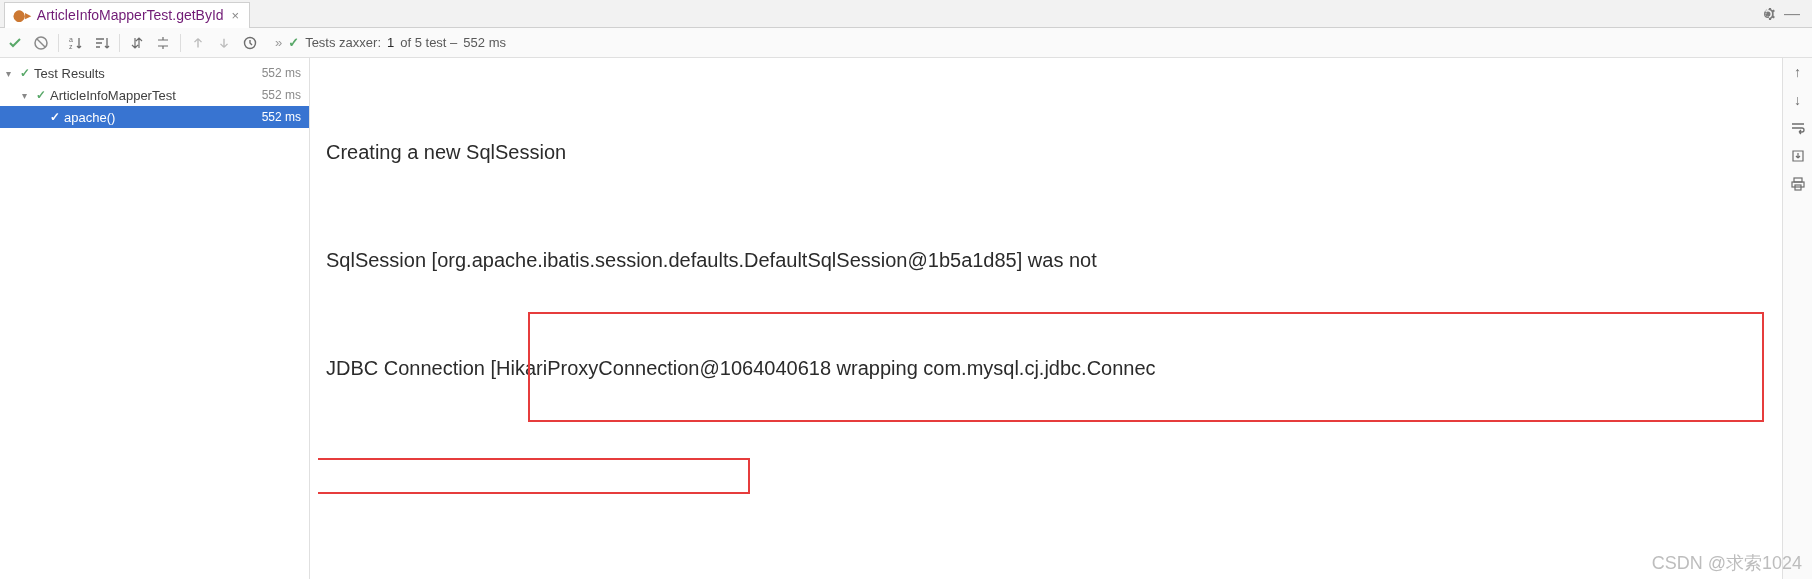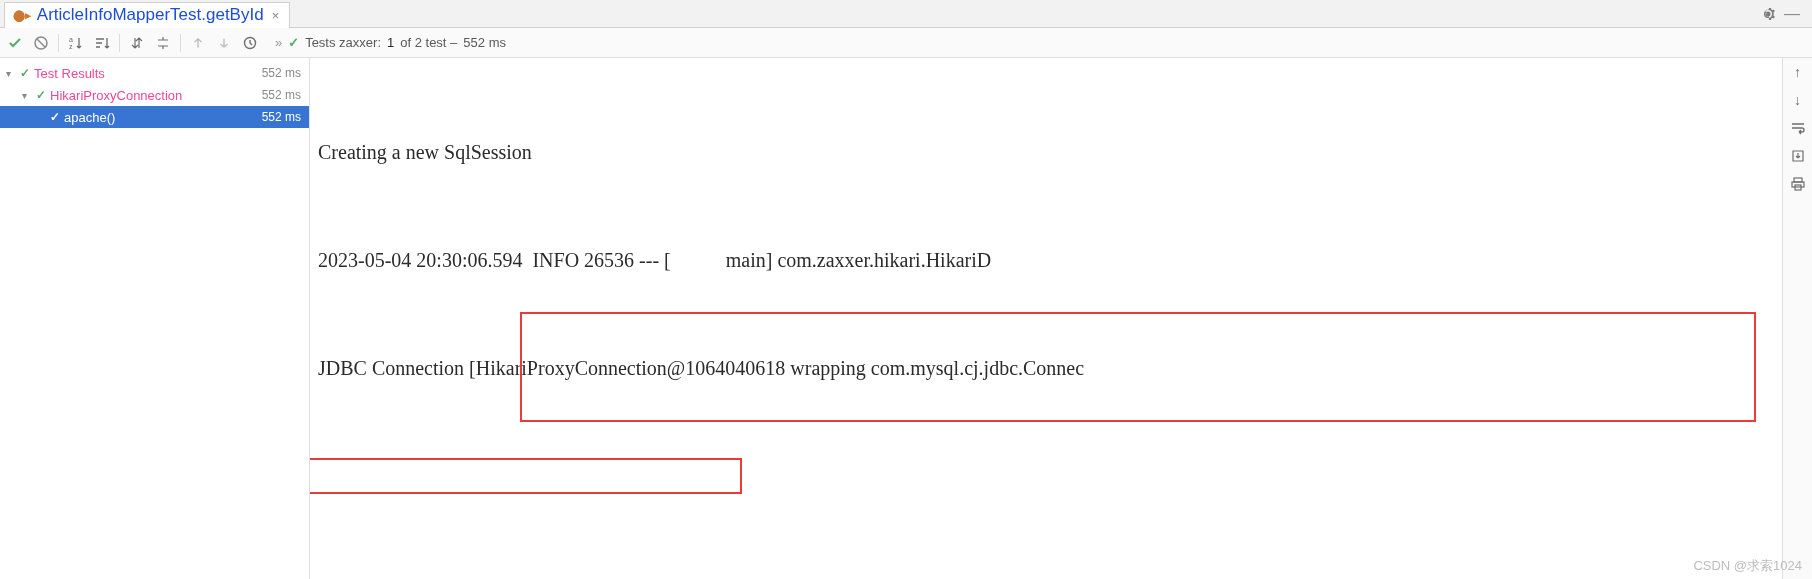--- a/index.html
+++ b/index.html
@@ -28,21 +28,21 @@
       align-items: center;
       background: #fff;
       border: 1px solid #d0d0d0;
       border-bottom: none;
       height: 26px;
       padding: 0 8px;
       margin-top: 2px;
       gap: 6px;
     }
     .tab-icon { color: #cc7832; font-weight: bold; font-size: 11px; }
-    .tab-label { font-size: 17px; color: #1d4ed8; }
+    .tab-label { font-size: 14px; color: #701a75; }
     .tab-close { color: #888; font-size: 13px; cursor: pointer; padding: 0 2px; }
     .gear-icon { color: #888; font-size: 15px; padding: 0 4px; cursor: pointer; }
     .dash-icon { color: #888; font-size: 16px; padding: 0 4px; cursor: pointer; }
     .toolbar {
       height: 30px;
       background: #fafafa;
       border-bottom: 1px solid #e0e0e0;
       display: flex;
       align-items: center;
       padding-left: 2px;
@@ -77,38 +77,39 @@
     }
     .tree-row {
       display: flex; align-items: center;
       height: 22px;
       padding-left: 6px;
       font-size: 13px;
       position: relative;
     }
     .tree-row .arrow { width: 14px; color: #888; font-size: 10px; }
     .tree-row .chk { color: #59a869; font-weight: bold; margin-right: 4px; font-size: 12px; }
-    .tree-row .label { flex: 1; color: #ec4899; }
+    .tree-row .label { flex: 1; color: #404040; }
     .tree-row .time { color: #8a8a8a; font-size: 12px; padding-right: 8px; }
     .tree-row.indent1 { padding-left: 22px; }
     .tree-row.indent2 { padding-left: 50px; }
     .tree-row.selected { background: #3874d1; }
     .tree-row.selected .label,
     .tree-row.selected .time,
     .tree-row.selected .chk { color: #fff; }
     .console {
       flex: 1;
-      font-family: Liberation Serif, serif;
+      font-family: Liberation Sans, sans-serif;
       font-size: 20px;
       line-height: 36px;
       padding: 4px 0 16px 8px;
       white-space: pre;
       overflow: hidden;
       color: #2b2b2b;
       position: relative;
+      margin-left: 8px;
     }
     .console-line { position: relative; }
     .gutter {
       width: 30px;
       background: #fafafa;
       border-left: 1px solid #e0e0e0;
       display: flex;
       flex-direction: column;
       align-items: center;
       padding-top: 6px;
@@ -118,21 +119,21 @@
     .gutter-btn { color: #6e6e6e; cursor: pointer; font-size: 14px; }
     .red-box {
       position: absolute;
       border: 2px solid #e63c3c;
       pointer-events: none;
     }
     .watermark {
       position: absolute;
       bottom: 4px; right: 10px;
       color: #bdbdbd;
-      font-size: 13px;
+      font-size: 18px;
     }
     svg { display: block; }
   </style>
 </head>
 <body>
 
 <div class="tab-bar">
   <div class="tab">
     <span class="tab-icon">⬤▸</span>
     <span class="tab-label">ArticleInfoMapperTest.getById</span>
@@ -200,49 +201,49 @@
     <svg width="16" height="16" viewBox="0 0 16 16">
         <circle cx="8" cy="8" r="5.5" fill="none" stroke="#6e6e6e" stroke-width="1.4"></circle>
         <path d="M8 5v3l2 2" stroke="#6e6e6e" fill="none" stroke-width="1.4"></path>
       </svg>
   </div>
   <div class="tests-summary">
     <span class="chev">»</span>
     <span class="check">✓</span>
     <span>Tests zaxxer:</span>
     <span class="strong">1</span>
-    <span>of 2 test –</span>
+    <span>of 5 test –</span>
     <span>552 ms</span>
   </div>
 </div>
 
 <div class="main">
   <div class="tree">
     <div class="tree-row">
       <span class="arrow">▾</span>
       <span class="chk">✓</span>
       <span class="label">Test Results</span>
       <span class="time">552 ms</span>
     </div>
     <div class="tree-row indent1">
       <span class="arrow">▾</span>
       <span class="chk">✓</span>
-      <span class="label">HikariProxyConnection</span>
+      <span class="label">ArticleInfoMapperTest</span>
       <span class="time">552 ms</span>
     </div>
     <div class="tree-row indent2 selected">
       <span class="chk">✓</span>
       <span class="label">apache()</span>
       <span class="time">552 ms</span>
     </div>
   </div>
 
   <div class="console">
     <div class="console-line">Creating a new SqlSession</div>
-    <div class="console-line">2023-05-04 20:30:06.594  INFO 26536 --- [           main] com.zaxxer.hikari.HikariD</div>
+    <div class="console-line">SqlSession [org.apache.ibatis.session.defaults.DefaultSqlSession@1b5a1d85] was not </div>
     <div class="console-line">JDBC Connection [HikariProxyConnection@1064040618 wrapping com.mysql.cj.jdbc.Connec</div>
     
     
     
     
     
     
     
 
     <div class="red-box" style="top:254px;left:210px;width:1236px;height:110px;"></div>

